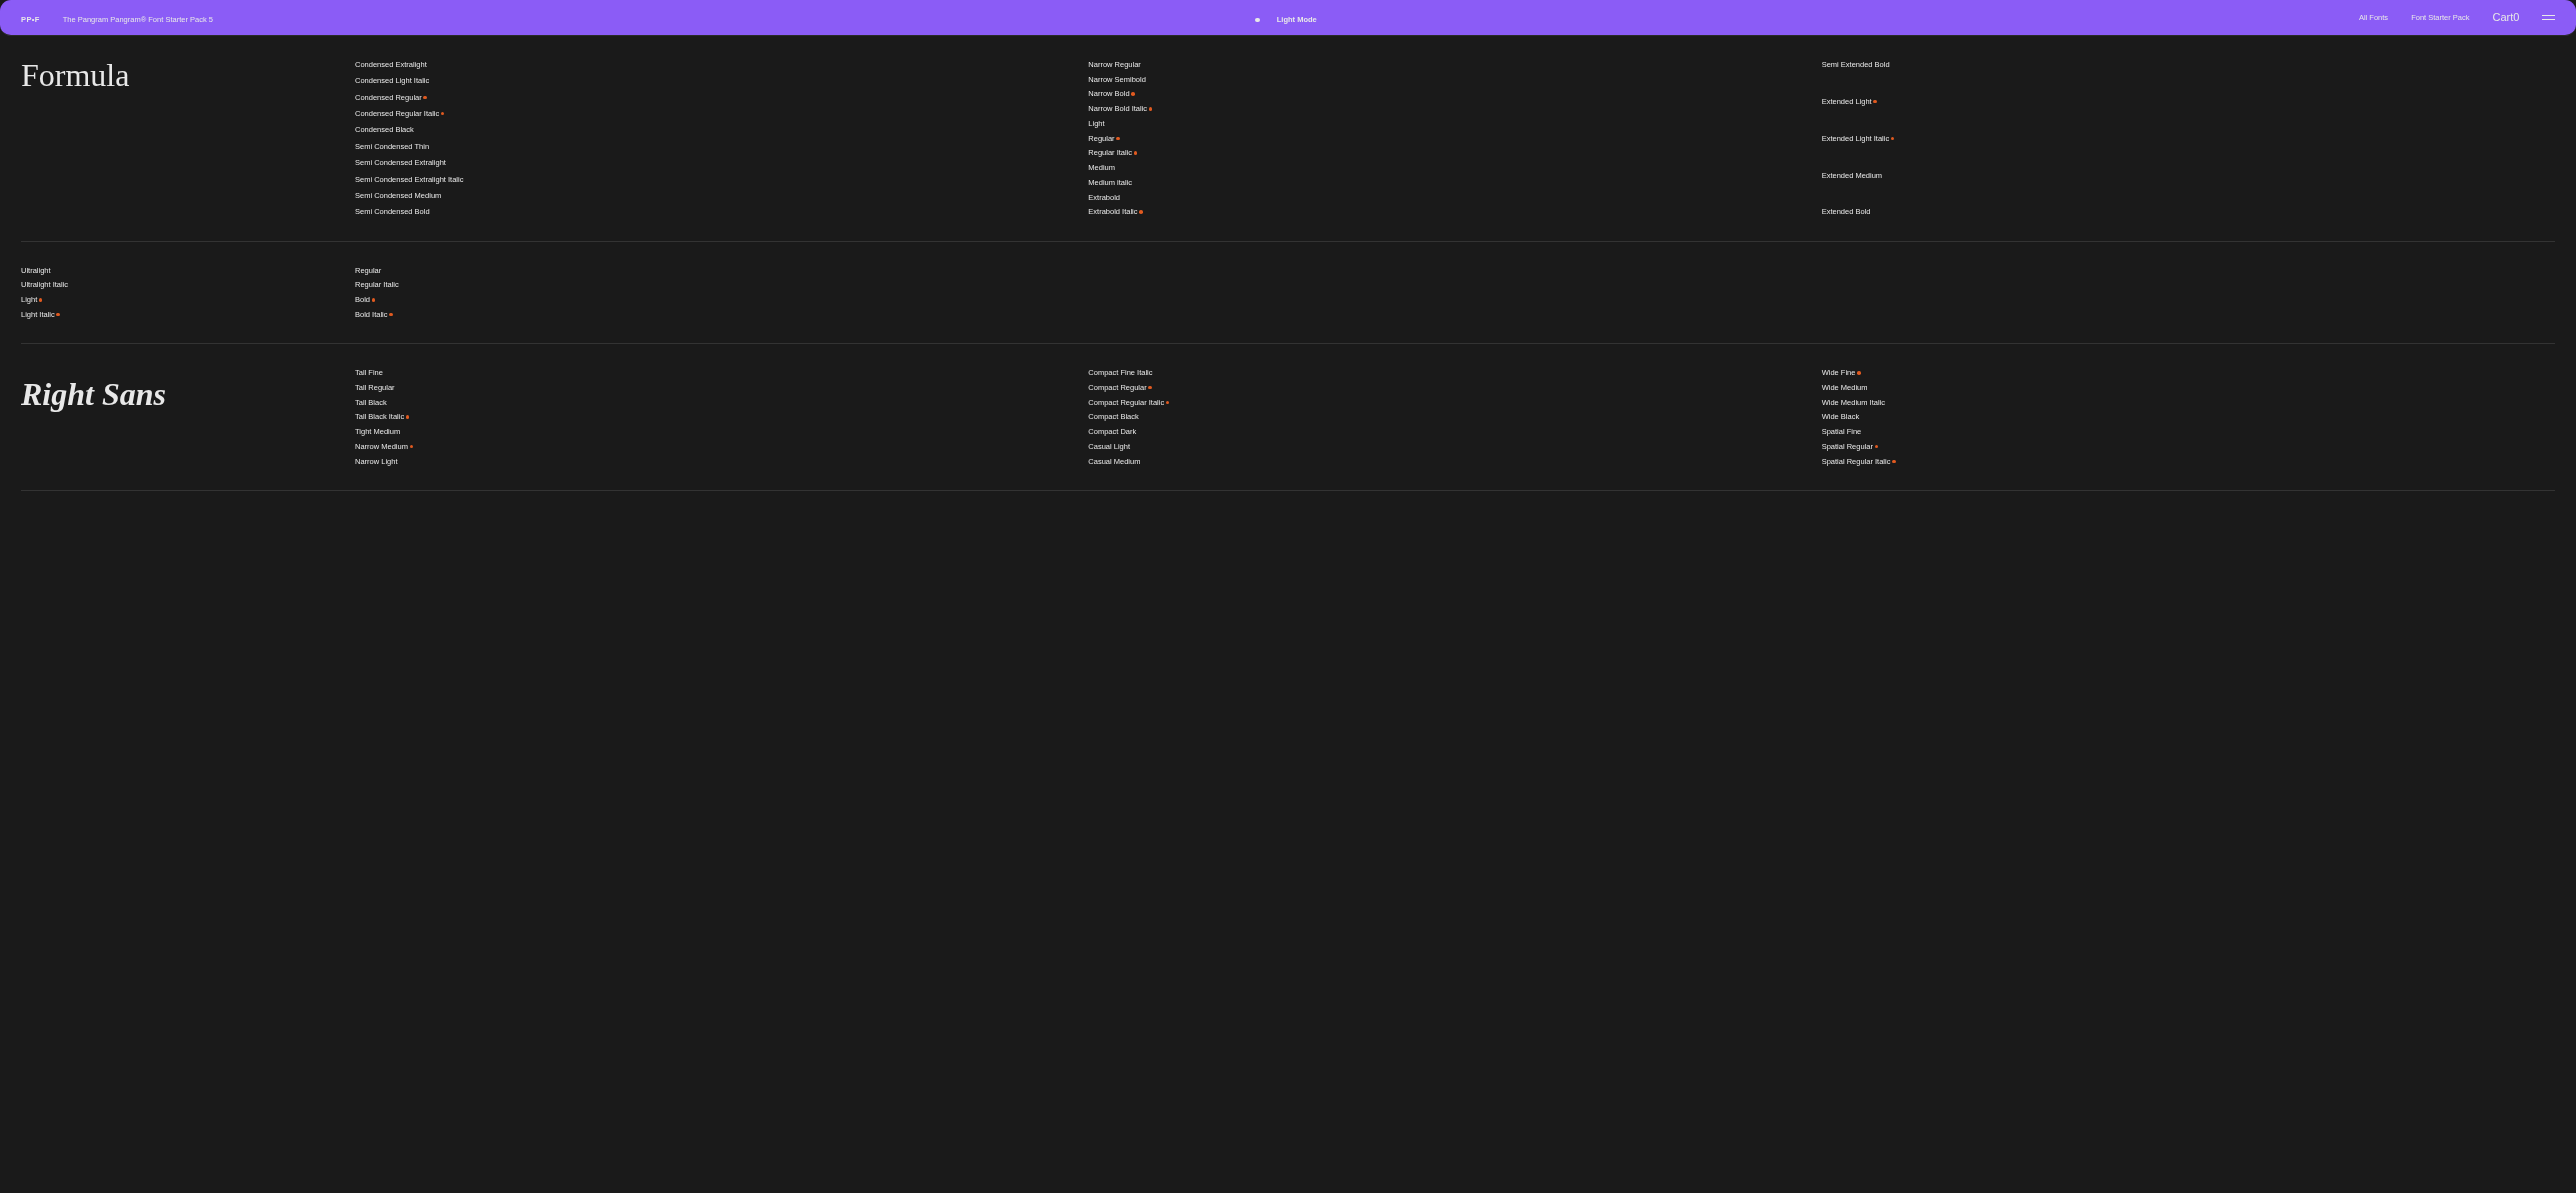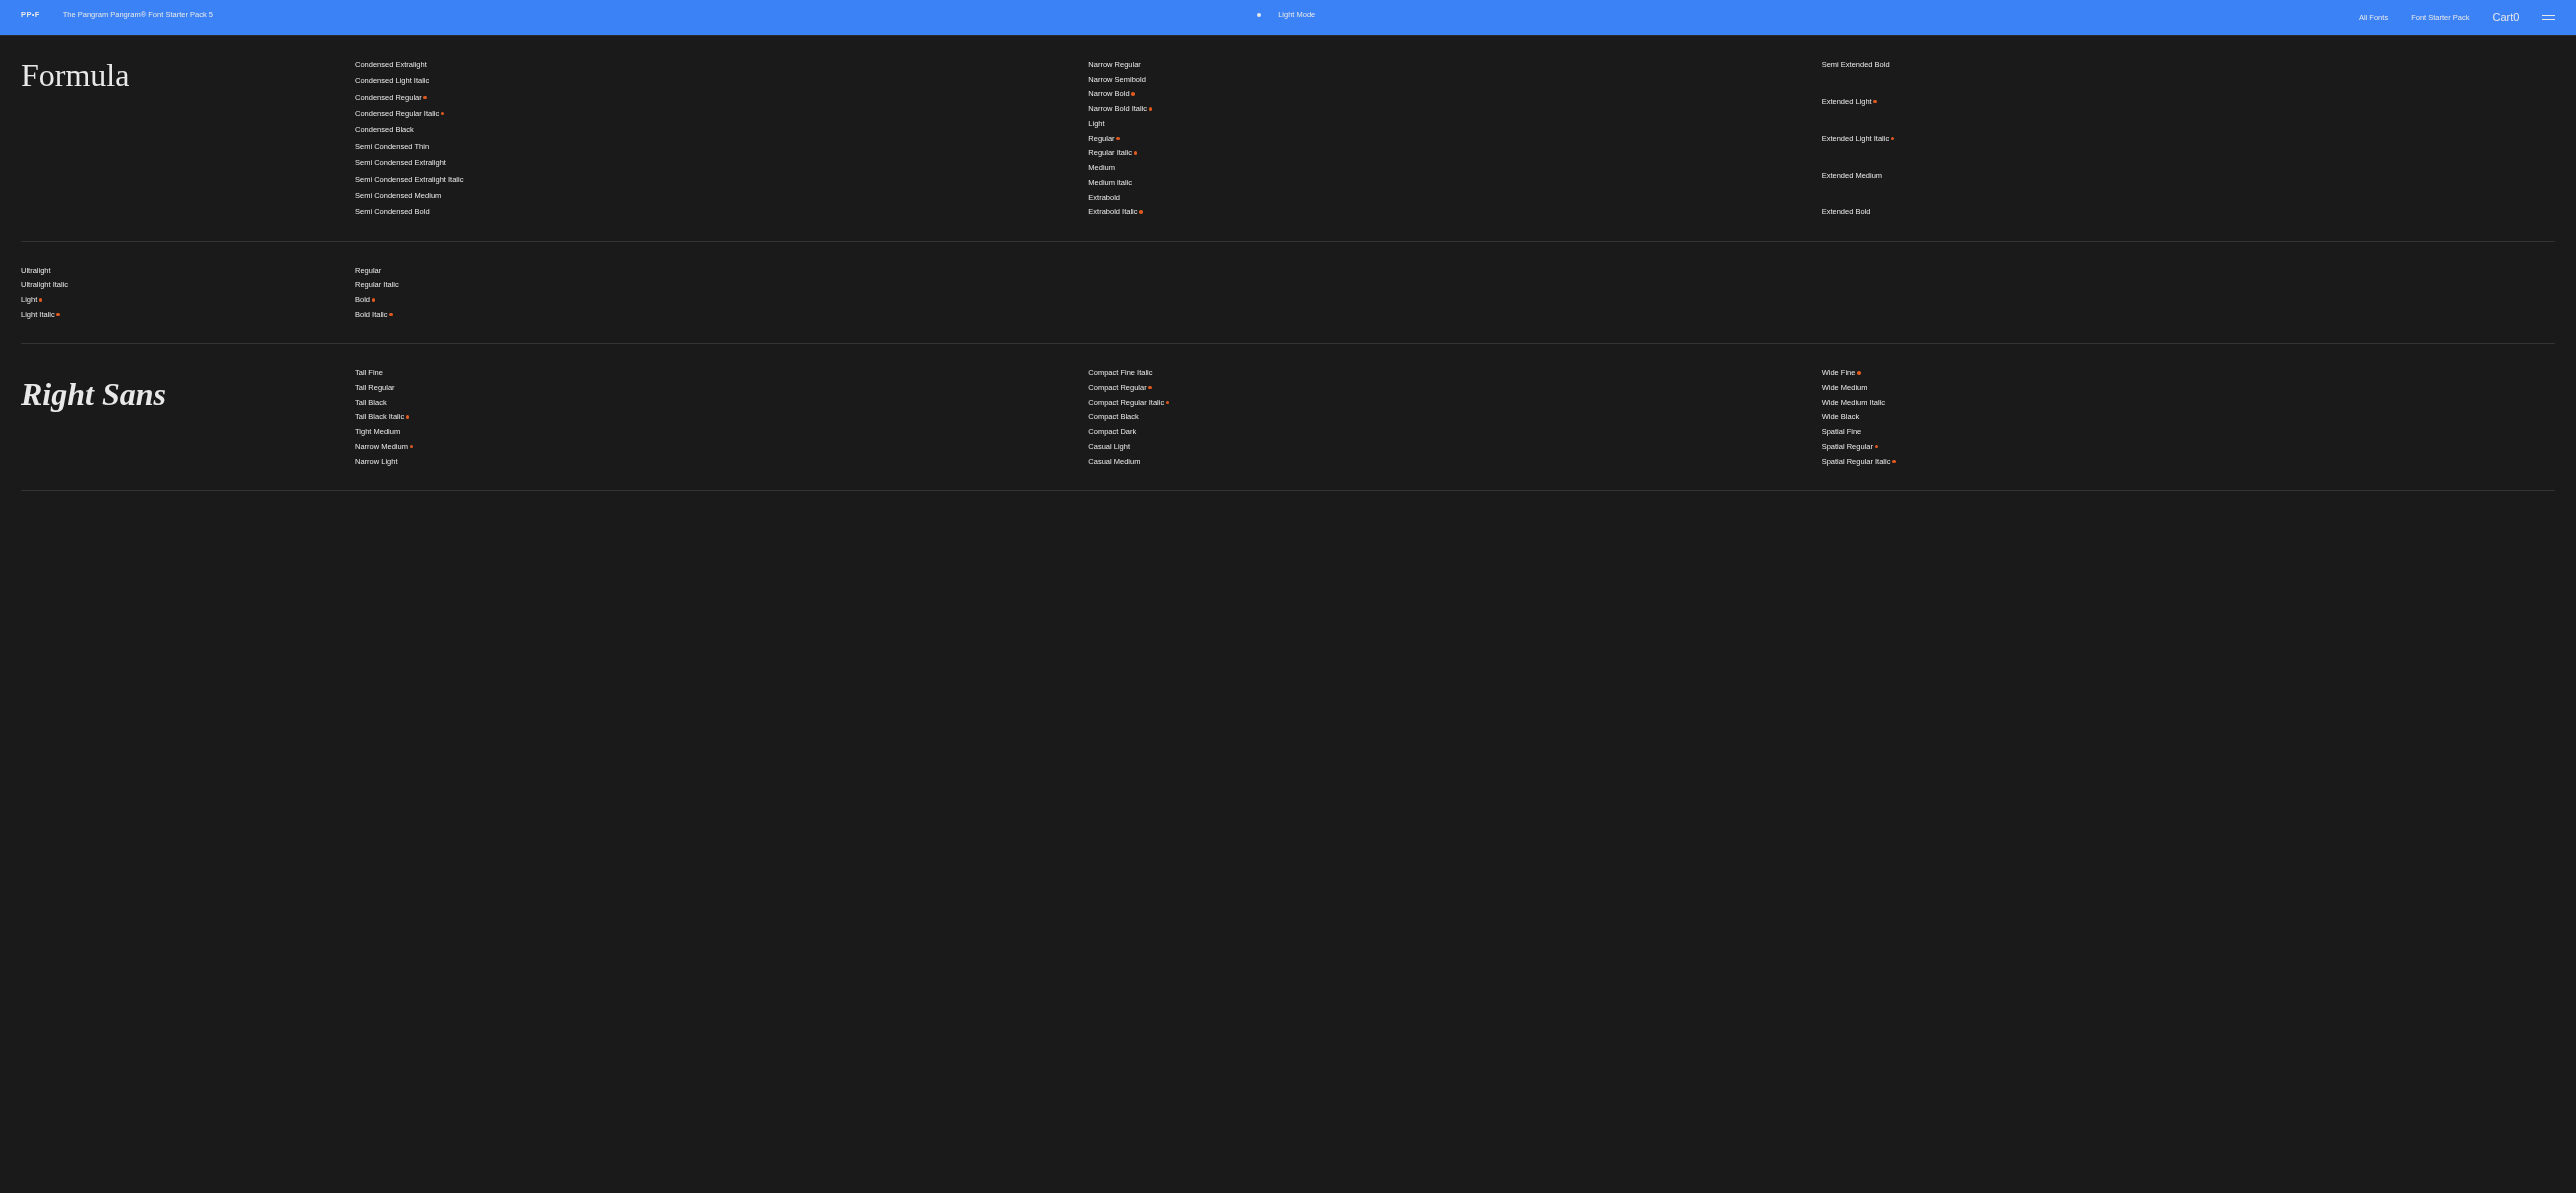--- a/index.html
+++ b/index.html
@@ -12,28 +12,29 @@
       background-color: #1a1a1a;
       color: #e8e8e8;
       font-family: 'Helvetica Neue', Helvetica, Arial, sans-serif;
       font-size: 8px;
       line-height: 1.5;
     }
 
     
     .header {
       display: flex;
-      align-items: flex-start;
+      align-items: flex-end;
       justify-content: space-between;
       padding: 9.2px 21px;
-      background-color: #3b82f6;
+      background-color: #8b5cf6;
       position: sticky;
       top: 0;
       z-index: 100;
       border-bottom: 0.6px solid #2a2a2a;
+      border-radius: 11px;
     }
 
     .header-left {
       display: flex;
       align-items: center;
       gap: 23px;
     }
 
     .logo {
       font-size: 7.5px;
@@ -44,20 +45,21 @@
 
     .site-title {
       font-size: 7.5px;
       color: #e8e8e8;
     }
 
     .header-center {
       display: flex;
       align-items: center;
       gap: 17px;
+      font-weight: bold;
     }
 
     .mode-dot {
       width: 4.6px;
       height: 4.6px;
       background-color: #e8e8e8;
       border-radius: 50%;
       display: inline-block;
     }
 

